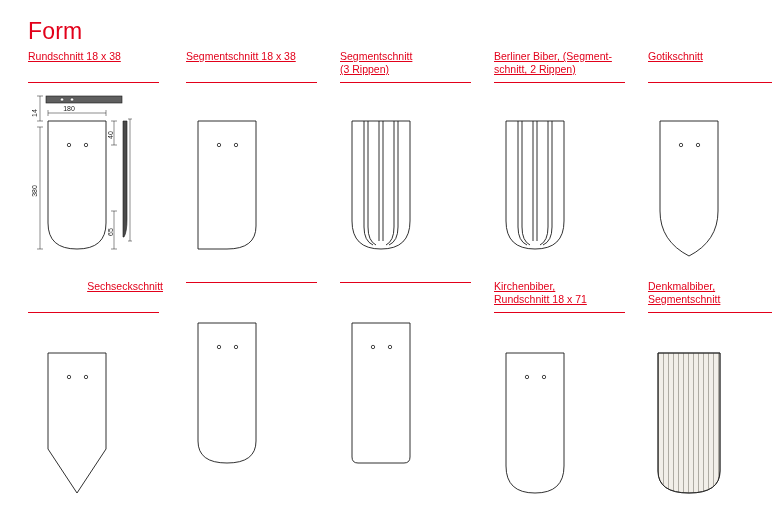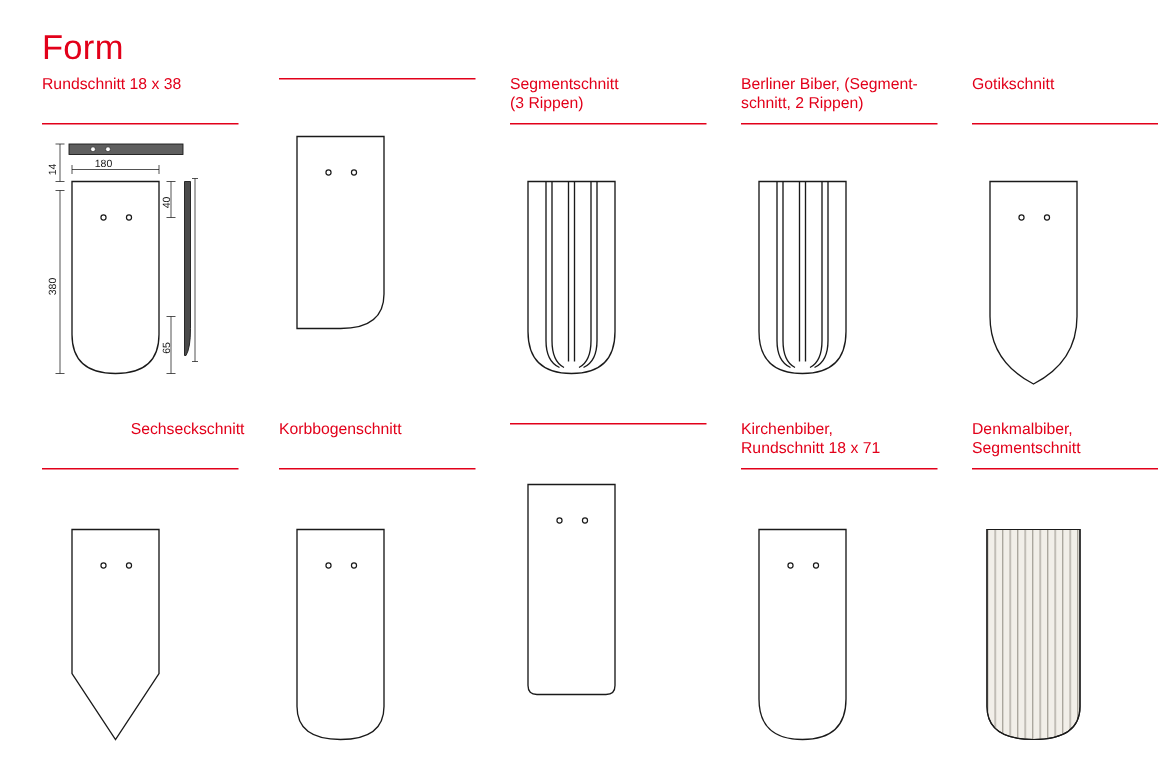--- a/index.html
+++ b/index.html
@@ -40,20 +40,21 @@
     position: absolute;
     top: 0;
     width: 135px;
   }
   .cell-label {
     font-size: 10.5px;
     color: #e2001a;
     line-height: 13px;
     min-height: 30px;
     white-space: pre-line;
+    text-decoration: underline;
   }
   .cell-rule {
     border-bottom: 1px solid #e2001a;
     width: 131px;
     margin-top: 2px;
   }
   .fig {
     position: relative;
     margin-top: 8px;
     height: 180px;
@@ -151,20 +152,21 @@
 
           <line class="dimline" x1="86" y1="120" x2="86" y2="158"></line>
           <line class="dimline" x1="83" y1="120" x2="89" y2="120"></line>
           <line class="dimline" x1="83" y1="158" x2="89" y2="158"></line>
           <text class="dimtext" x="85" y="141" transform="rotate(-90 85,141)" text-anchor="middle">65</text>
         </svg>
       </div>
     </div>
 
     <div class="cell" style="left:186px;">
+      <div class="cell-label">Segmentschnitt 18 x 38</div>
       <div class="cell-rule"></div>
       <div class="fig">
         <svg width="135" height="180" viewBox="0 0 135 180">
           <path class="tile-outline" d="M12,30 L70,30 L70,135 Q70,158 41,158 L12,158 Z"></path>
           <circle class="hole" cx="33" cy="54" r="1.7"></circle>
           <circle class="hole" cx="50" cy="54" r="1.7"></circle>
         </svg>
       </div>
     </div>
 
@@ -223,21 +225,20 @@
       <div class="fig">
         <svg width="135" height="180" viewBox="0 0 135 180">
           <path class="tile-outline" d="M20,32 L78,32 L78,128 L49,172 L20,128 Z"></path>
           <circle class="hole" cx="41" cy="56" r="1.7"></circle>
           <circle class="hole" cx="58" cy="56" r="1.7"></circle>
         </svg>
       </div>
     </div>
 
     <div class="cell" style="left:186px;">
-      <div class="cell-label">Korbbogenschnitt</div>
       <div class="cell-rule"></div>
       <div class="fig">
         <svg width="135" height="180" viewBox="0 0 135 180">
           <path class="tile-outline" d="M12,32 L70,32 L70,150 Q70,172 41,172 Q12,172 12,150 Z"></path>
           <circle class="hole" cx="33" cy="56" r="1.7"></circle>
           <circle class="hole" cx="50" cy="56" r="1.7"></circle>
         </svg>
       </div>
     </div>
 

